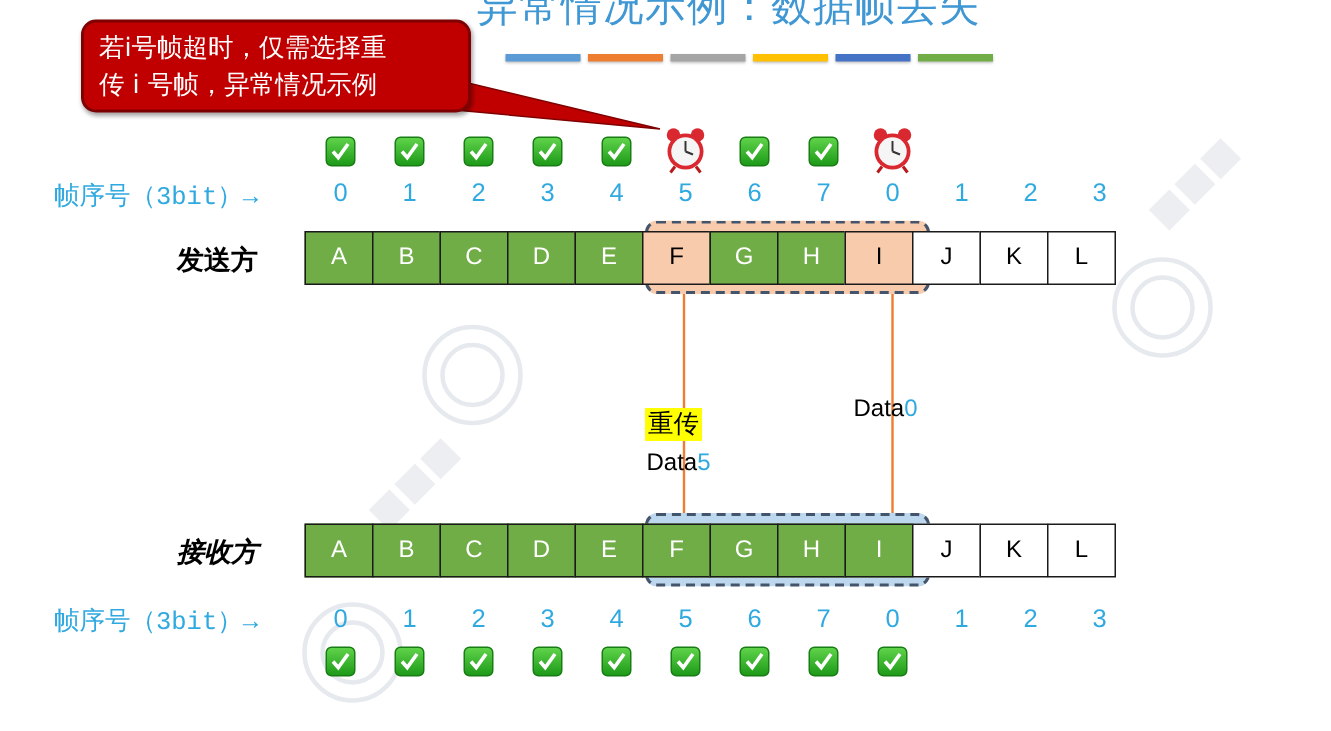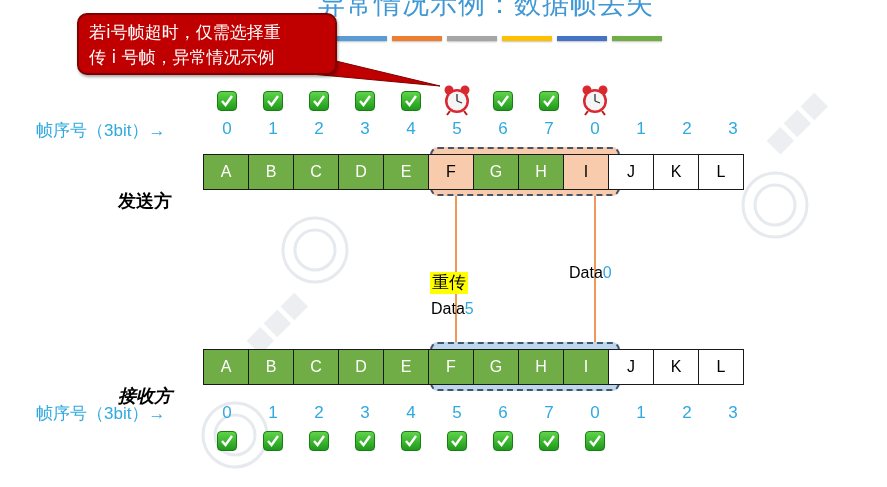--- a/index.html
+++ b/index.html
@@ -13,46 +13,44 @@
   }
   .color-bars { position: absolute; left: 337px; top: 36px; display: flex; gap: 5px; }
   .color-bar { width: 50px; height: 5px; box-shadow: 0 1px 2px rgba(0,0,0,0.25); }
 
   .callout {
     position: absolute; left: 54px; top: 13px; width: 260px; height: 62px;
     background: #c00000; border: 2px solid #7f0000; border-radius: 10px;
     color: #ffffff; font-family: "DejaVu Sans", sans-serif; font-size: 17px;
     line-height: 25px; padding: 5px 0 0 10px;
     box-shadow: 1px 2px 3px rgba(0,0,0,0.35);
-    margin-left: 23px;
   }
   .callout-tail { position: absolute; left: 0; top: 0; width: 887px; height: 487px; pointer-events: none; }
 
   .seq-label {
     position: absolute; left: 36px; font-size: 17px; color: #2fa9e0;
-    font-family: Liberation Sans, sans-serif; white-space: nowrap;
+    font-family: Liberation Mono, monospace; white-space: nowrap;
   }
   .seq-num {
     position: absolute; width: 46px; text-align: center; font-size: 17px; color: #2fa9e0;
   }
   .icon-slot {
     position: absolute; width: 46px; height: 26px; display: flex; align-items: center; justify-content: center;
   }
   .check {
     width: 20px; height: 20px; border-radius: 4px;
     background: linear-gradient(#5fd34a, #1e9a19);
     border: 1px solid #187d14;
     display: flex; align-items: center; justify-content: center;
   }
   .clock { width: 32px; height: 32px; }
 
   .side-label {
     position: absolute; left: 118px; font-size: 18px; font-weight: bold; color: #000;
     font-family: "DejaVu Sans", sans-serif;
-    margin-top: 28px;
   }
   .row { position: absolute; left: 204px; height: 36px; display: flex; }
   .cell {
     width: 46px; height: 36px; border: 1px solid #1a1a1a; margin-left: -1px;
     display: flex; align-items: center; justify-content: center;
     font-size: 16px;
   }
   .cell.green { background: #70ad47; color: #ffffff; }
   .cell.salmon { background: #f8cbad; color: #000000; }
   .cell.white { background: #ffffff; color: #000000; }

